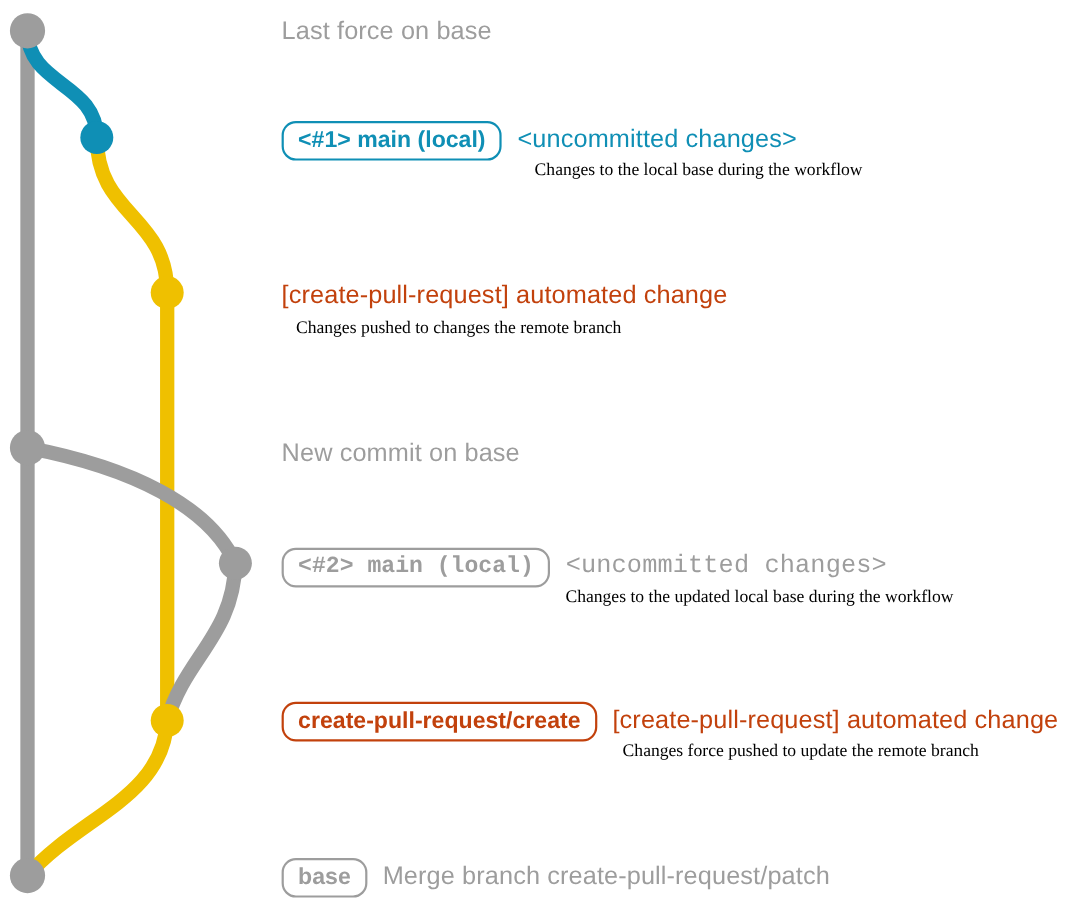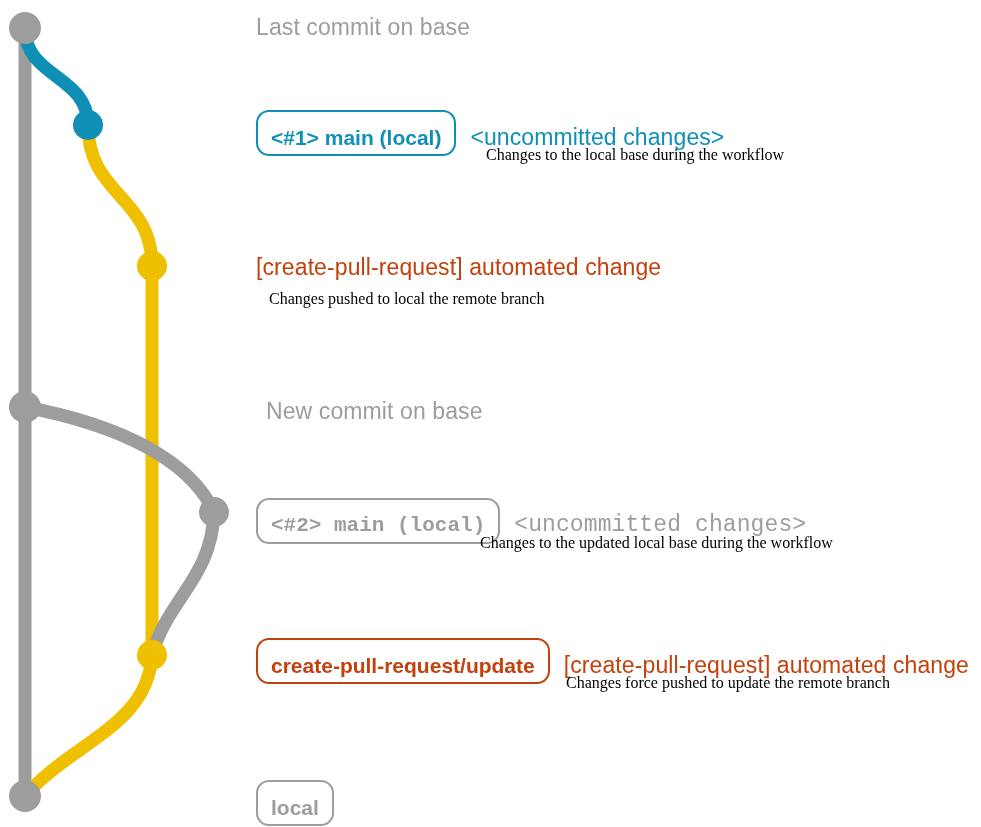--- a/index.html
+++ b/index.html
@@ -29,21 +29,21 @@
     white-space: nowrap;
   }
   .plain-label {
     font-size: 23px;
     letter-spacing: 0.1px;
   }
   .badge {
     display: inline-block;
     border: 2px solid currentColor;
     border-radius: 13px;
-    padding: 15px 13px 6px 13px;
+    padding: 5px 13px 6px 13px;
     font-size: 21px;
     font-weight: bold;
     line-height: 1;
   }
   .headline {
     font-size: 23px;
     margin-left: 14px;
     letter-spacing: 0.1px;
   }
   .sub {
@@ -81,53 +81,54 @@
   <circle cx="25" cy="28" r="16" fill="#9d9d9d"></circle>
   <circle cx="88" cy="125" r="15" fill="#0f8fb5"></circle>
   <circle cx="152" cy="266" r="15" fill="#efc000"></circle>
   <circle cx="25" cy="407" r="16" fill="#9d9d9d"></circle>
   <circle cx="214" cy="512" r="15" fill="#9d9d9d"></circle>
   <circle cx="152" cy="655" r="15" fill="#efc000"></circle>
   <circle cx="25" cy="796" r="16" fill="#9d9d9d"></circle>
 </svg>
 
 <div class="row" style="left:256px; top:14px;">
-  <span class="plain-label gray">Last commit on base</span>
+  <span class="plain-label gray">Last force on base</span>
 </div>
 
 <div class="row" style="left:256px; top:110px;">
   <span class="badge-wrap">
     <span class="badge teal">&lt;#1&gt; main (local)</span>
   </span>
   <span class="headline teal">&lt;uncommitted changes&gt;</span>
 </div>
 <div class="sub" style="left:486px; top:146px;">Changes to the local base during the workflow</div>
 
 <div class="row" style="left:256px; top:254px;">
   <span class="plain-label amber">[create-pull-request] automated change</span>
 </div>
-<div class="sub" style="left:269px; top:290px;">Changes pushed to local the remote branch</div>
+<div class="sub" style="left:269px; top:290px;">Changes pushed to changes the remote branch</div>
 
-<div class="row" style="left:266px; top:398px;justify-content:center;">
+<div class="row" style="left:256px; top:398px;justify-content:center;">
   <span class="plain-label gray">New commit on base</span>
 </div>
 
 <div class="row" style="left:256px; top:498px;font-family:Liberation Mono, monospace;">
   <span class="badge-wrap">
     <span class="badge gray">&lt;#2&gt; main (local)</span>
   </span>
   <span class="headline gray">&lt;uncommitted changes&gt;</span>
 </div>
-<div class="sub" style="left:480px; top:534px;">Changes to the updated local base during the workflow</div>
+<div class="sub" style="left:514px; top:534px;">Changes to the updated local base during the workflow</div>
 
 <div class="row" style="left:256px; top:638px;">
   <span class="badge-wrap">
-    <span class="badge amber">create-pull-request/update</span>
+    <span class="badge amber">create-pull-request/create</span>
   </span>
   <span class="headline amber">[create-pull-request] automated change</span>
 </div>
 <div class="sub" style="left:566px; top:674px;">Changes force pushed to update the remote branch</div>
 
 <div class="row" style="left:256px; top:780px;">
   <span class="badge-wrap">
-    <span class="badge gray">local</span>
+    <span class="badge gray">base</span>
   </span>
+  <span class="headline gray">Merge branch create-pull-request/patch</span>
 </div>
 
 </body></html>

